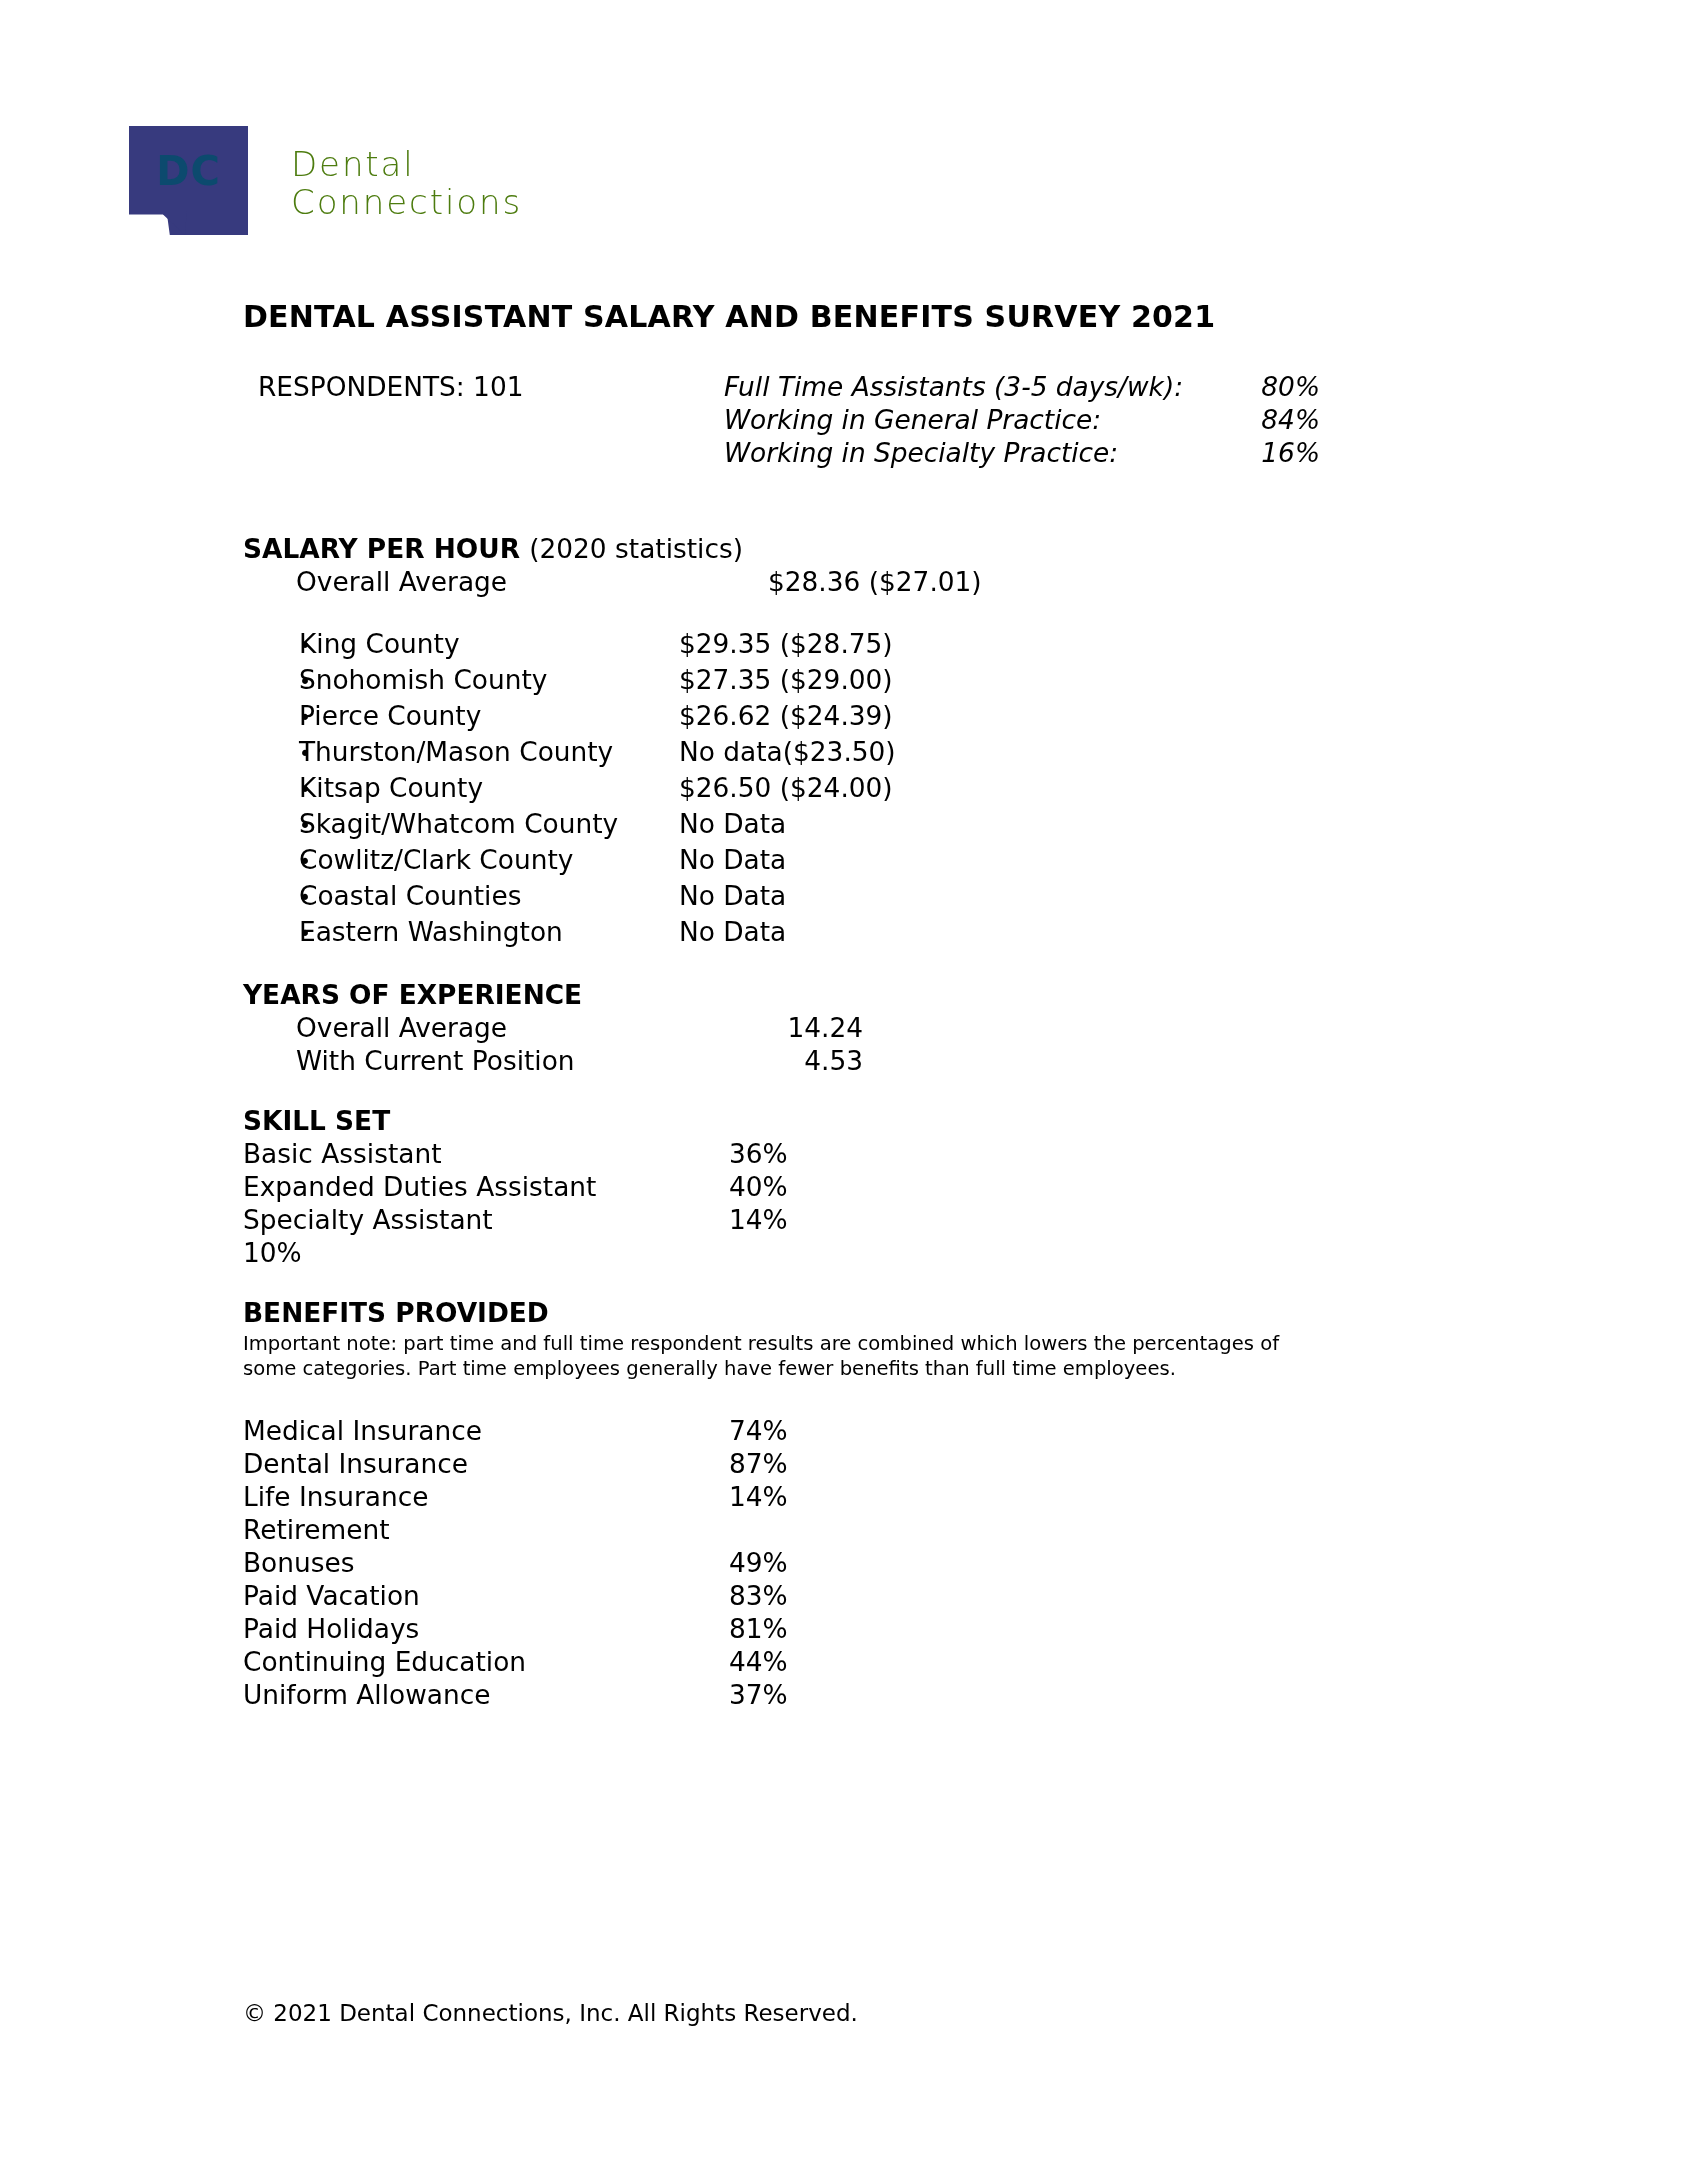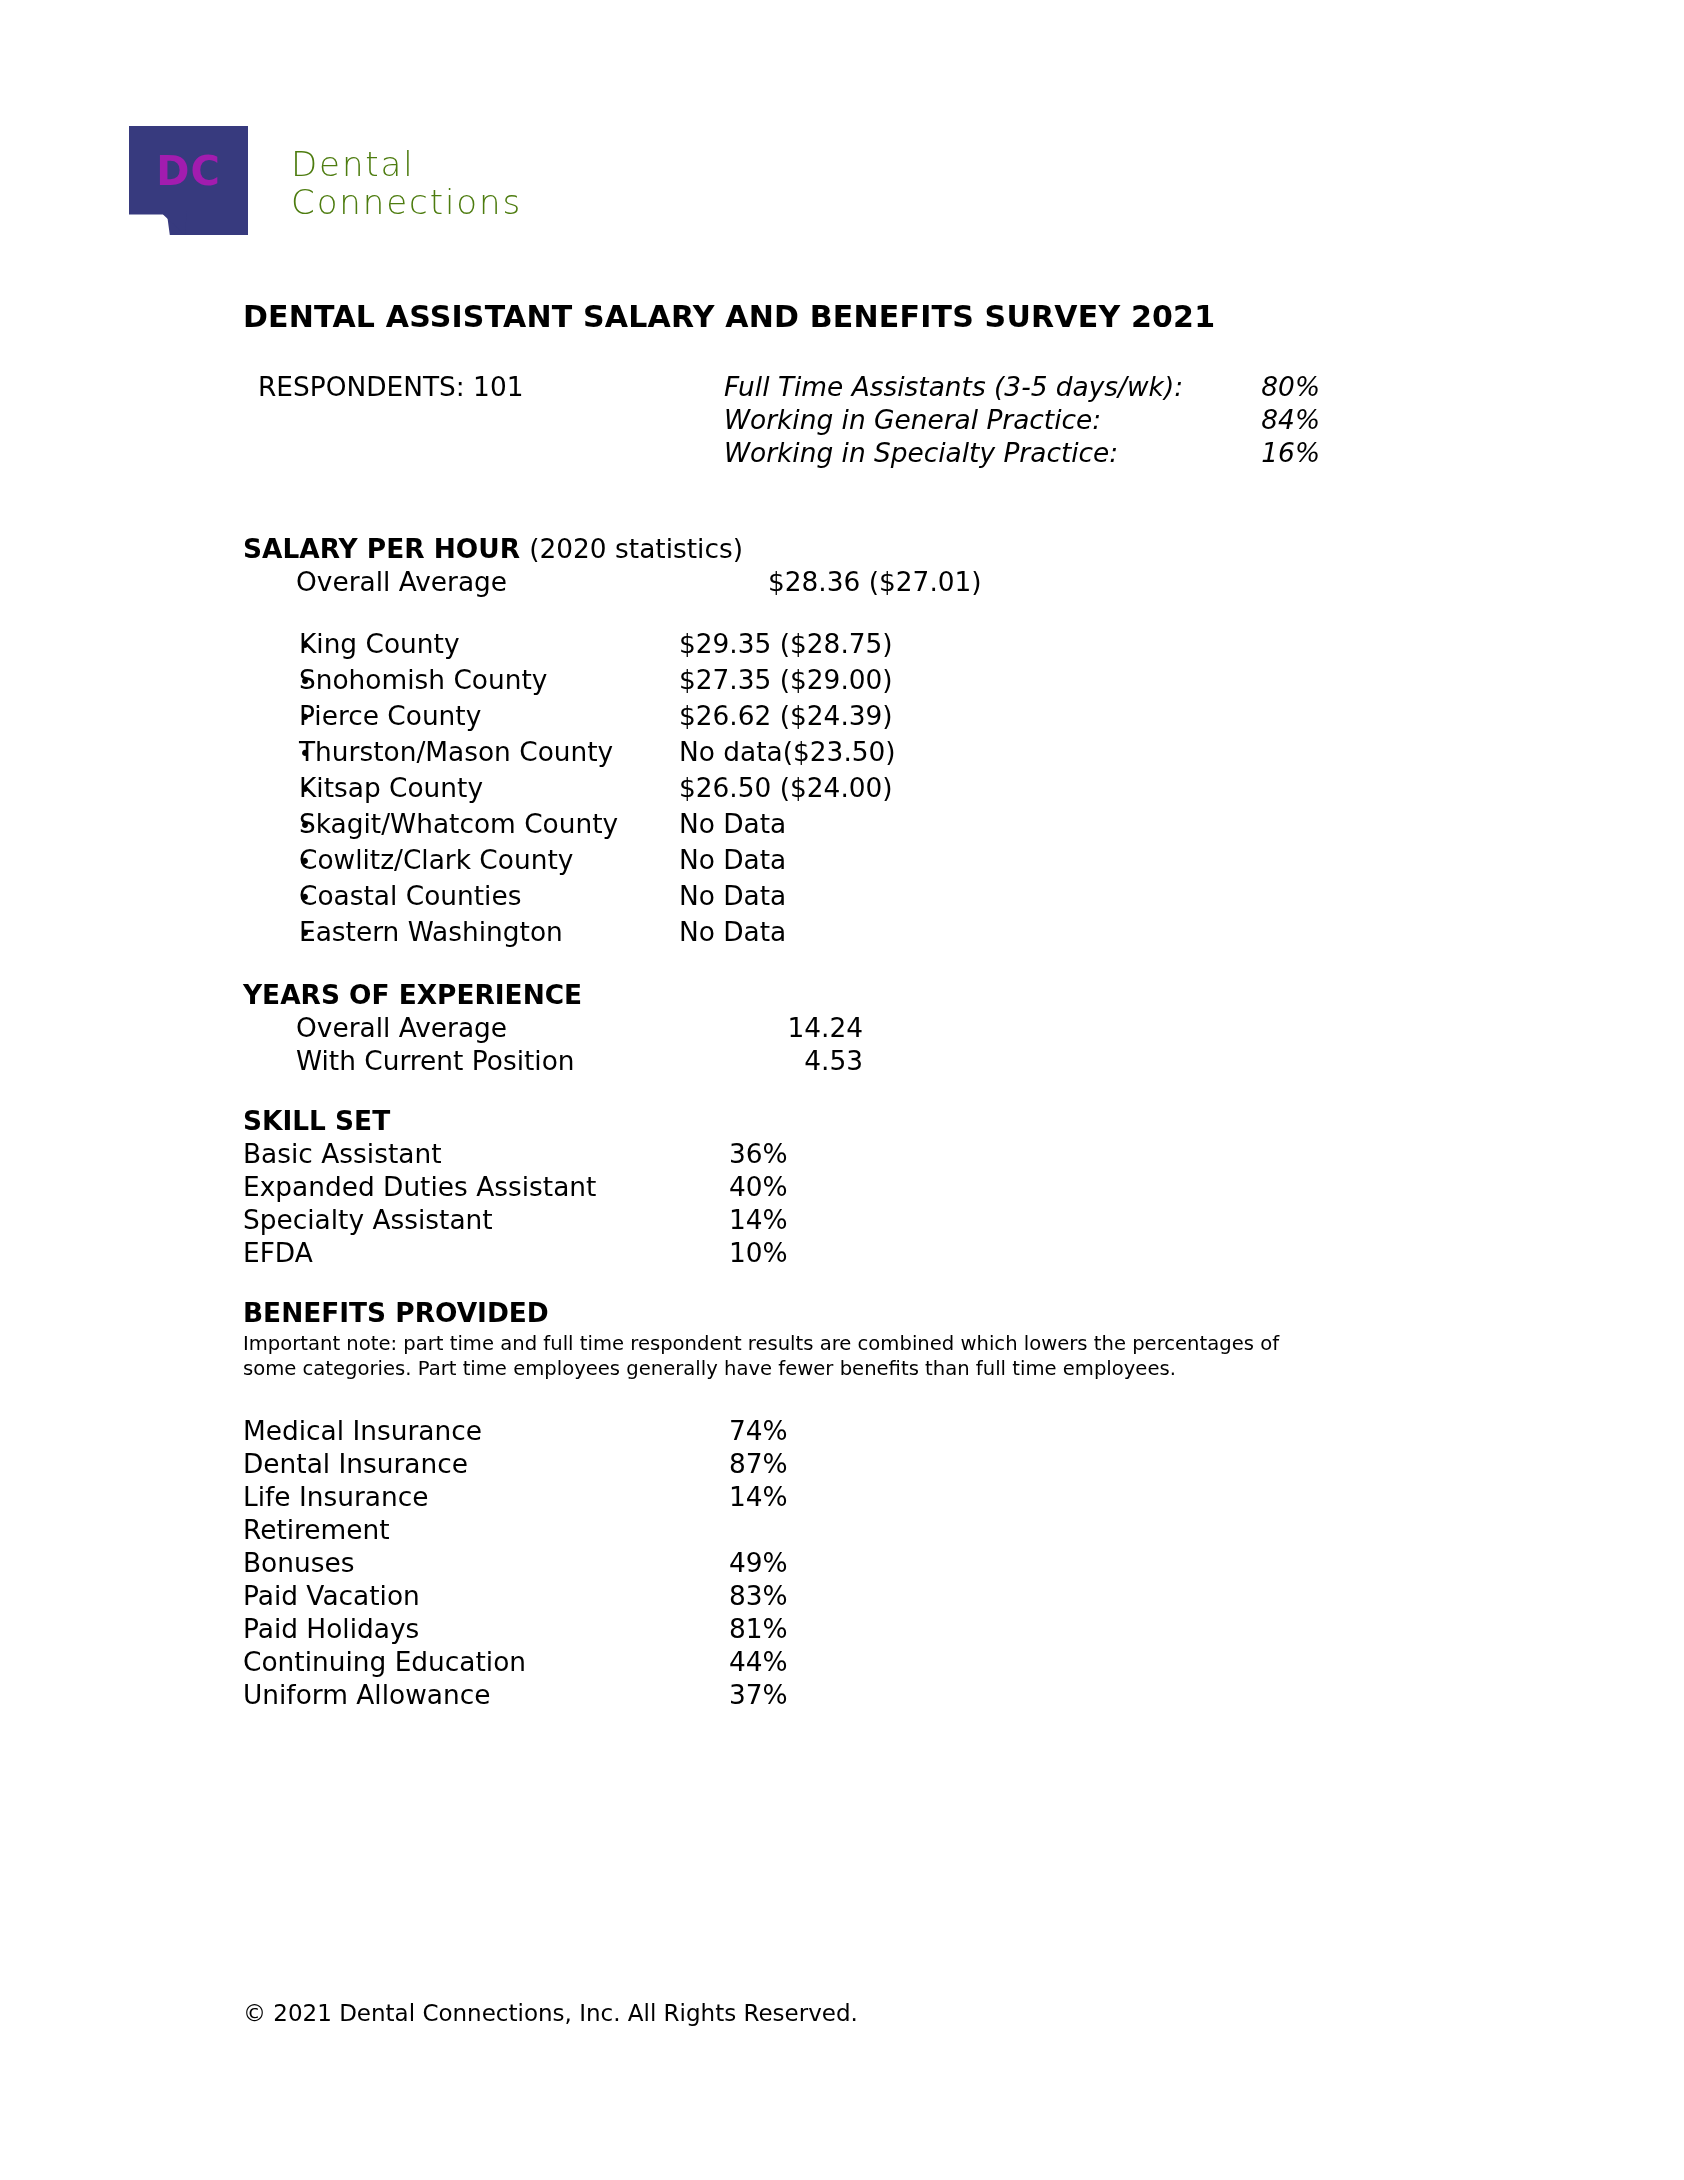--- a/index.html
+++ b/index.html
@@ -49,21 +49,21 @@
     top: 0;
     width: 119px;
     height: 89px;
     display: flex;
     align-items: center;
     justify-content: center;
     font-family: "DejaVu Sans", "Liberation Sans", sans-serif;
     font-weight: 700;
     font-size: 40px;
     letter-spacing: 0.9px;
-    color: #a21caf;
+    color: #0c4a6e;
     pointer-events: none;
   }
   .logo-word {
     margin-left: 43px;
     margin-top: 19px;
     line-height: 1.12;
     font-family: "DejaVu Sans", "Liberation Sans", sans-serif;
     font-weight: 300;
     font-size: 34px;
     letter-spacing: 1.9px;
@@ -300,21 +300,20 @@
       </div>
       <div class="row">
         <span class="lbl col-label-flush">Expanded Duties Assistant</span>
         <span class="val">40%</span>
       </div>
       <div class="row">
         <span class="lbl col-label-flush">Specialty Assistant</span>
         <span class="val">14%</span>
       </div>
       <div class="row">
-        <span class="lbl col-label-flush">EFDA</span>
         <span class="val">10%</span>
       </div>
     </div>
 
     <div>
       <div class="sec-head">BENEFITS PROVIDED</div>
       <div class="note">Important note: part time and full time respondent results are combined which lowers the percentages of some categories.  Part time employees generally have fewer benefits than full time employees.</div>
       <div class="gap-md"></div>
       <div class="row">
         <span class="lbl col-label-flush">Medical Insurance</span>

